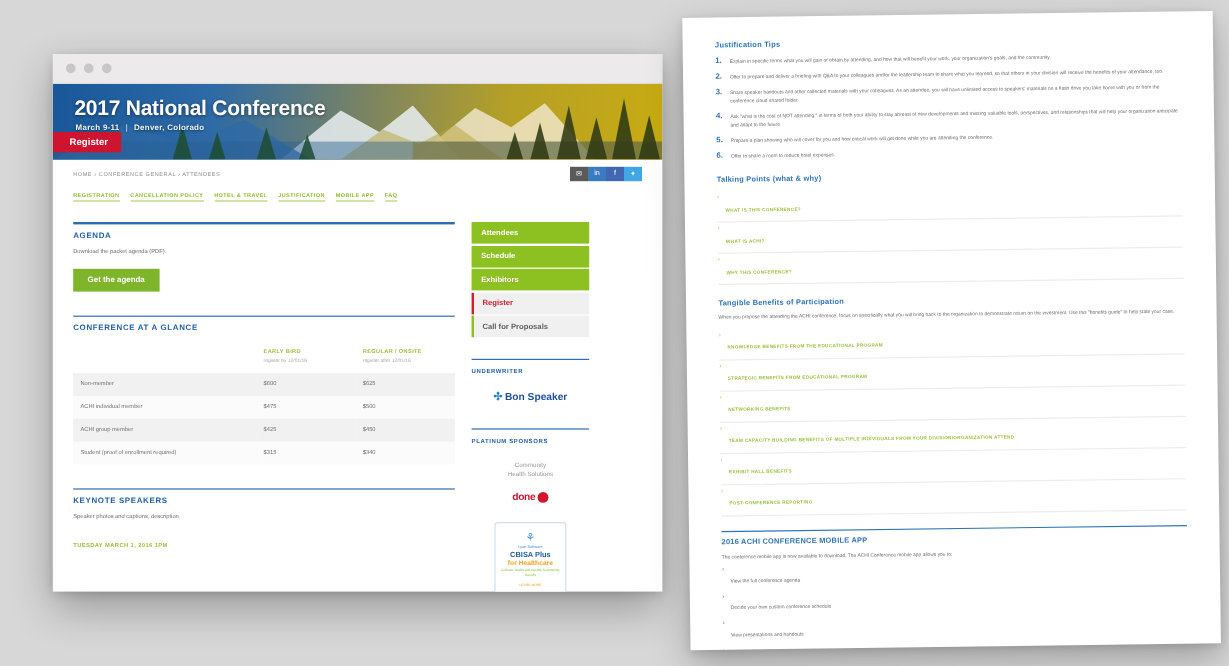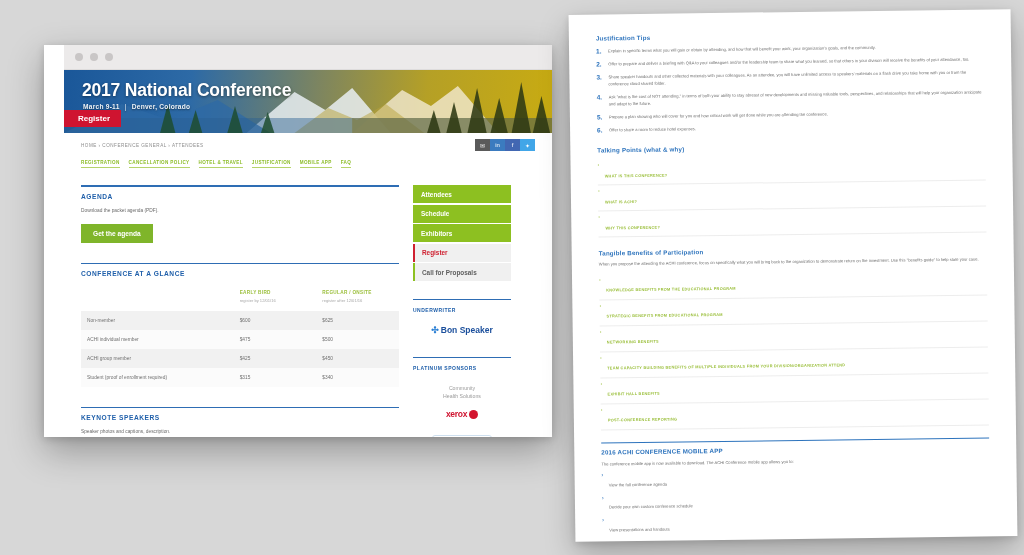--- a/index.html
+++ b/index.html
@@ -7,25 +7,24 @@
     width: 1024px; height: 555px;
     background: #d7d7d7;
     font-family: "Liberation Sans", sans-serif;
     overflow: hidden;
   }
   #stage { position: relative; width: 1024px; height: 555px; }
 
   
   #browser {
     position: absolute; left: 44px; top: 45px;
-    width: 508px; height: 392px;
+    width: 508px; height: 448px;
     background: #fff;
     box-shadow: 0 14px 34px rgba(0,0,0,.30), 0 2px 8px rgba(0,0,0,.16);
     overflow: hidden;
-    padding-left: 20px;
   }
   .chrome-bar {
     height: 25px; background: #eceaea;
     border-bottom: 1px solid #dedcdc;
     display: flex; align-items: center; padding-left: 11px; gap: 7px;
   }
   .dot { width: 8px; height: 8px; border-radius: 50%; background: #c9c6c6; }
 
   
   .hero {
@@ -352,21 +351,21 @@
 
         <div class="side-rule"></div>
         <div class="side-h">PLATINUM SPONSORS</div>
 
         <div class="chs">
           <div>Community</div>
           <div>Health Solutions</div>
         </div>
 
         <div class="xerox">
-          <span class="xerox-t">xerox</span>
+          <span class="xerox-t">done</span>
           <span class="xerox-b"></span>
         </div>
 
         <div class="cbisa">
           <span class="cb-mark">⚘</span>
           <span class="cb-l1">Lyon Software</span>
           <span class="cb-l2">CBISA Plus</span>
           <span class="cb-l3">for Healthcare</span>
           <span class="cb-l4">Collects, tracks and reports Community Benefit</span>
           <span class="cb-l5">LEARN MORE</span>

